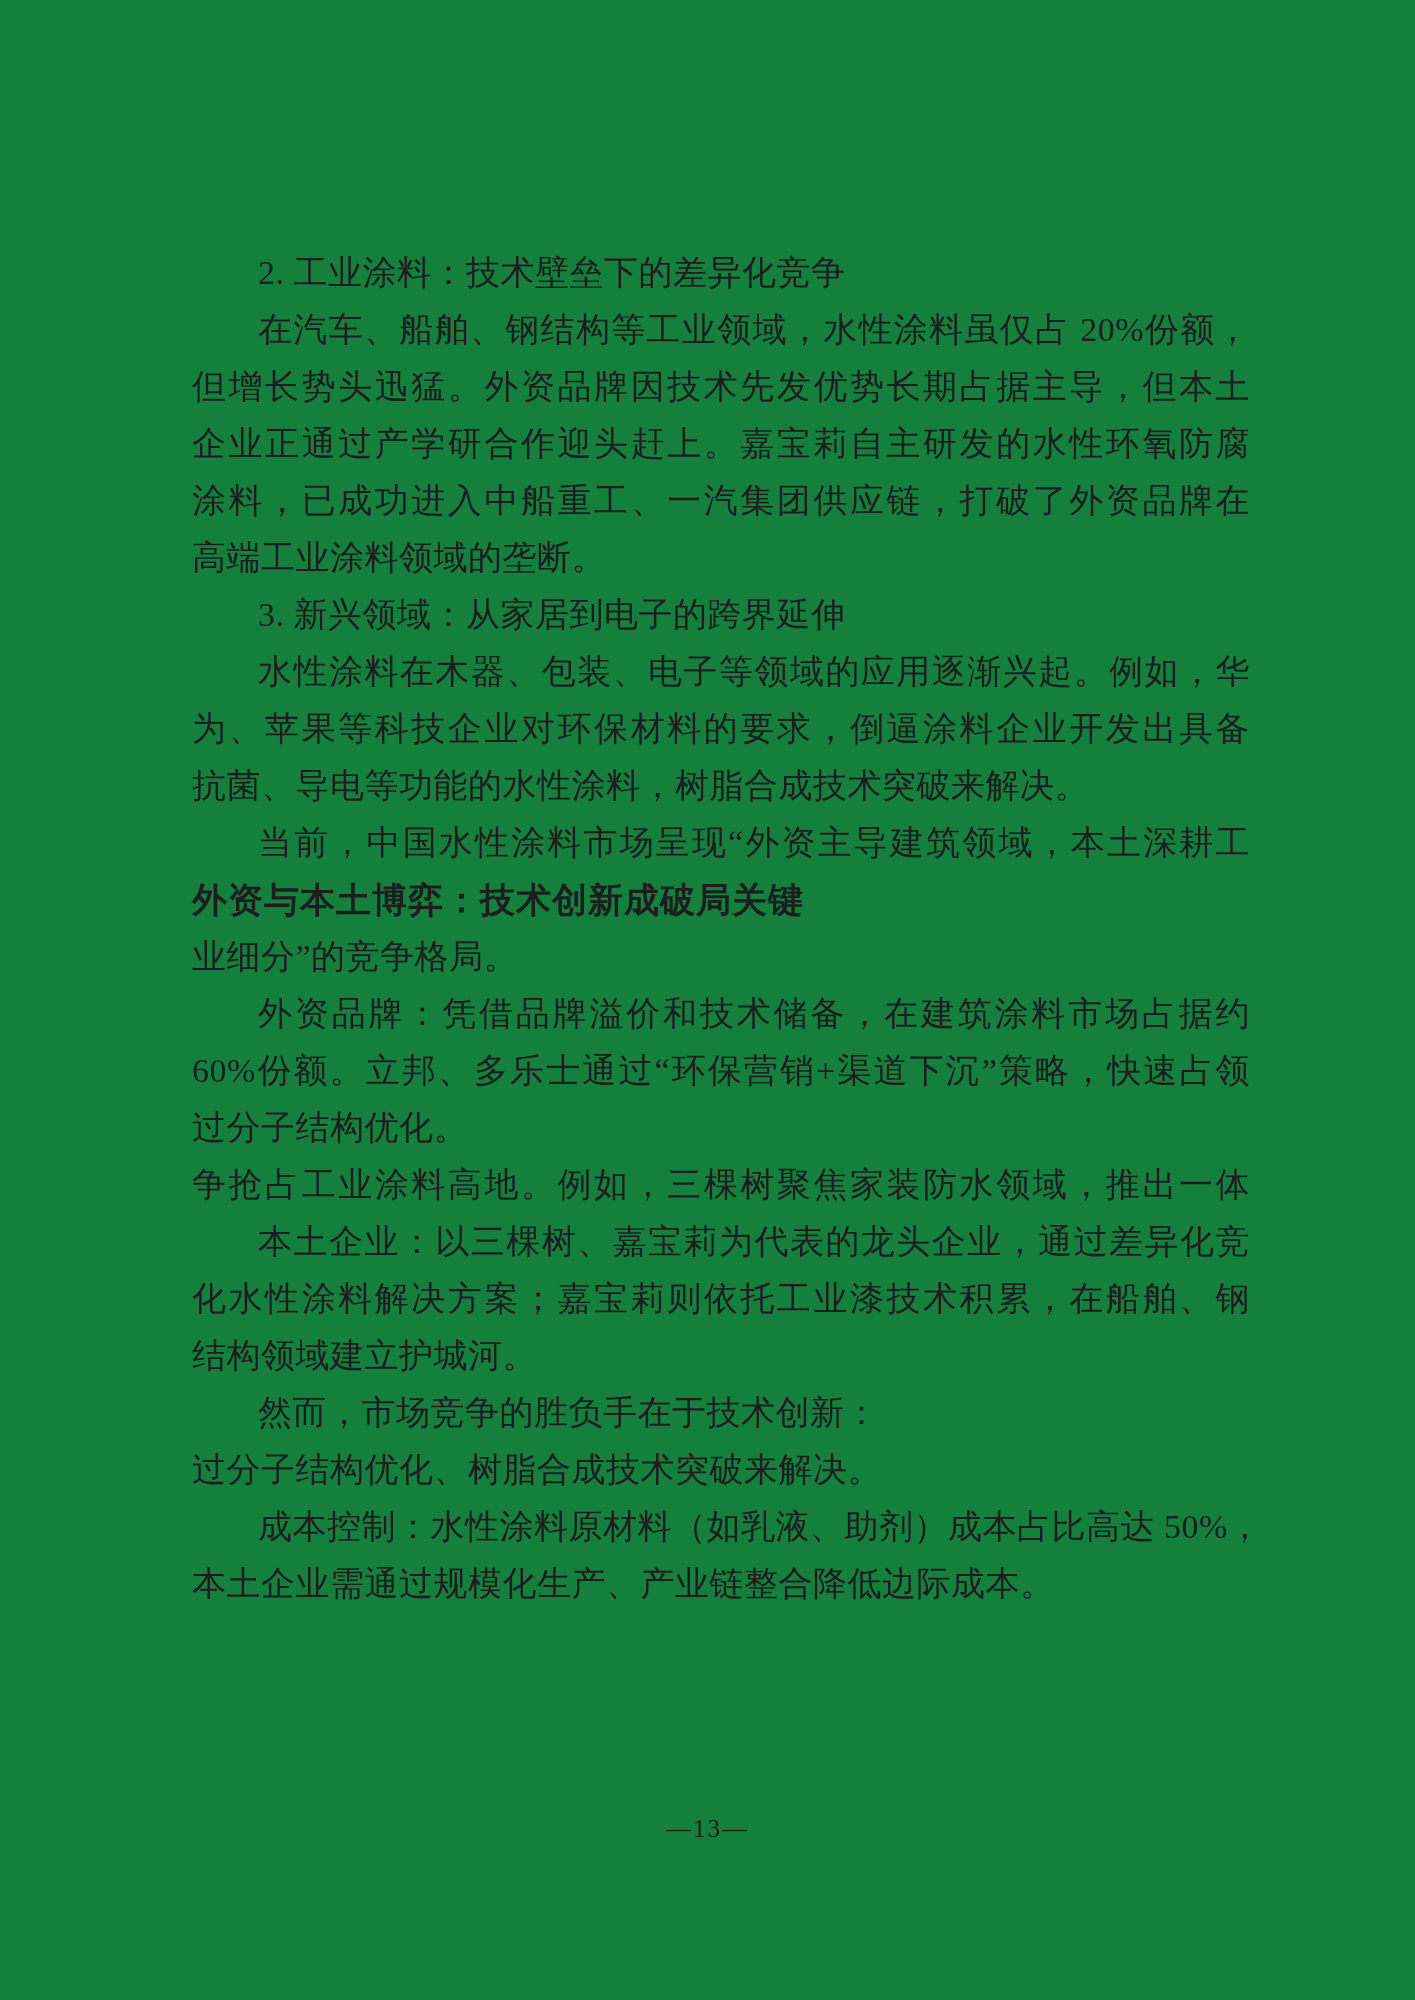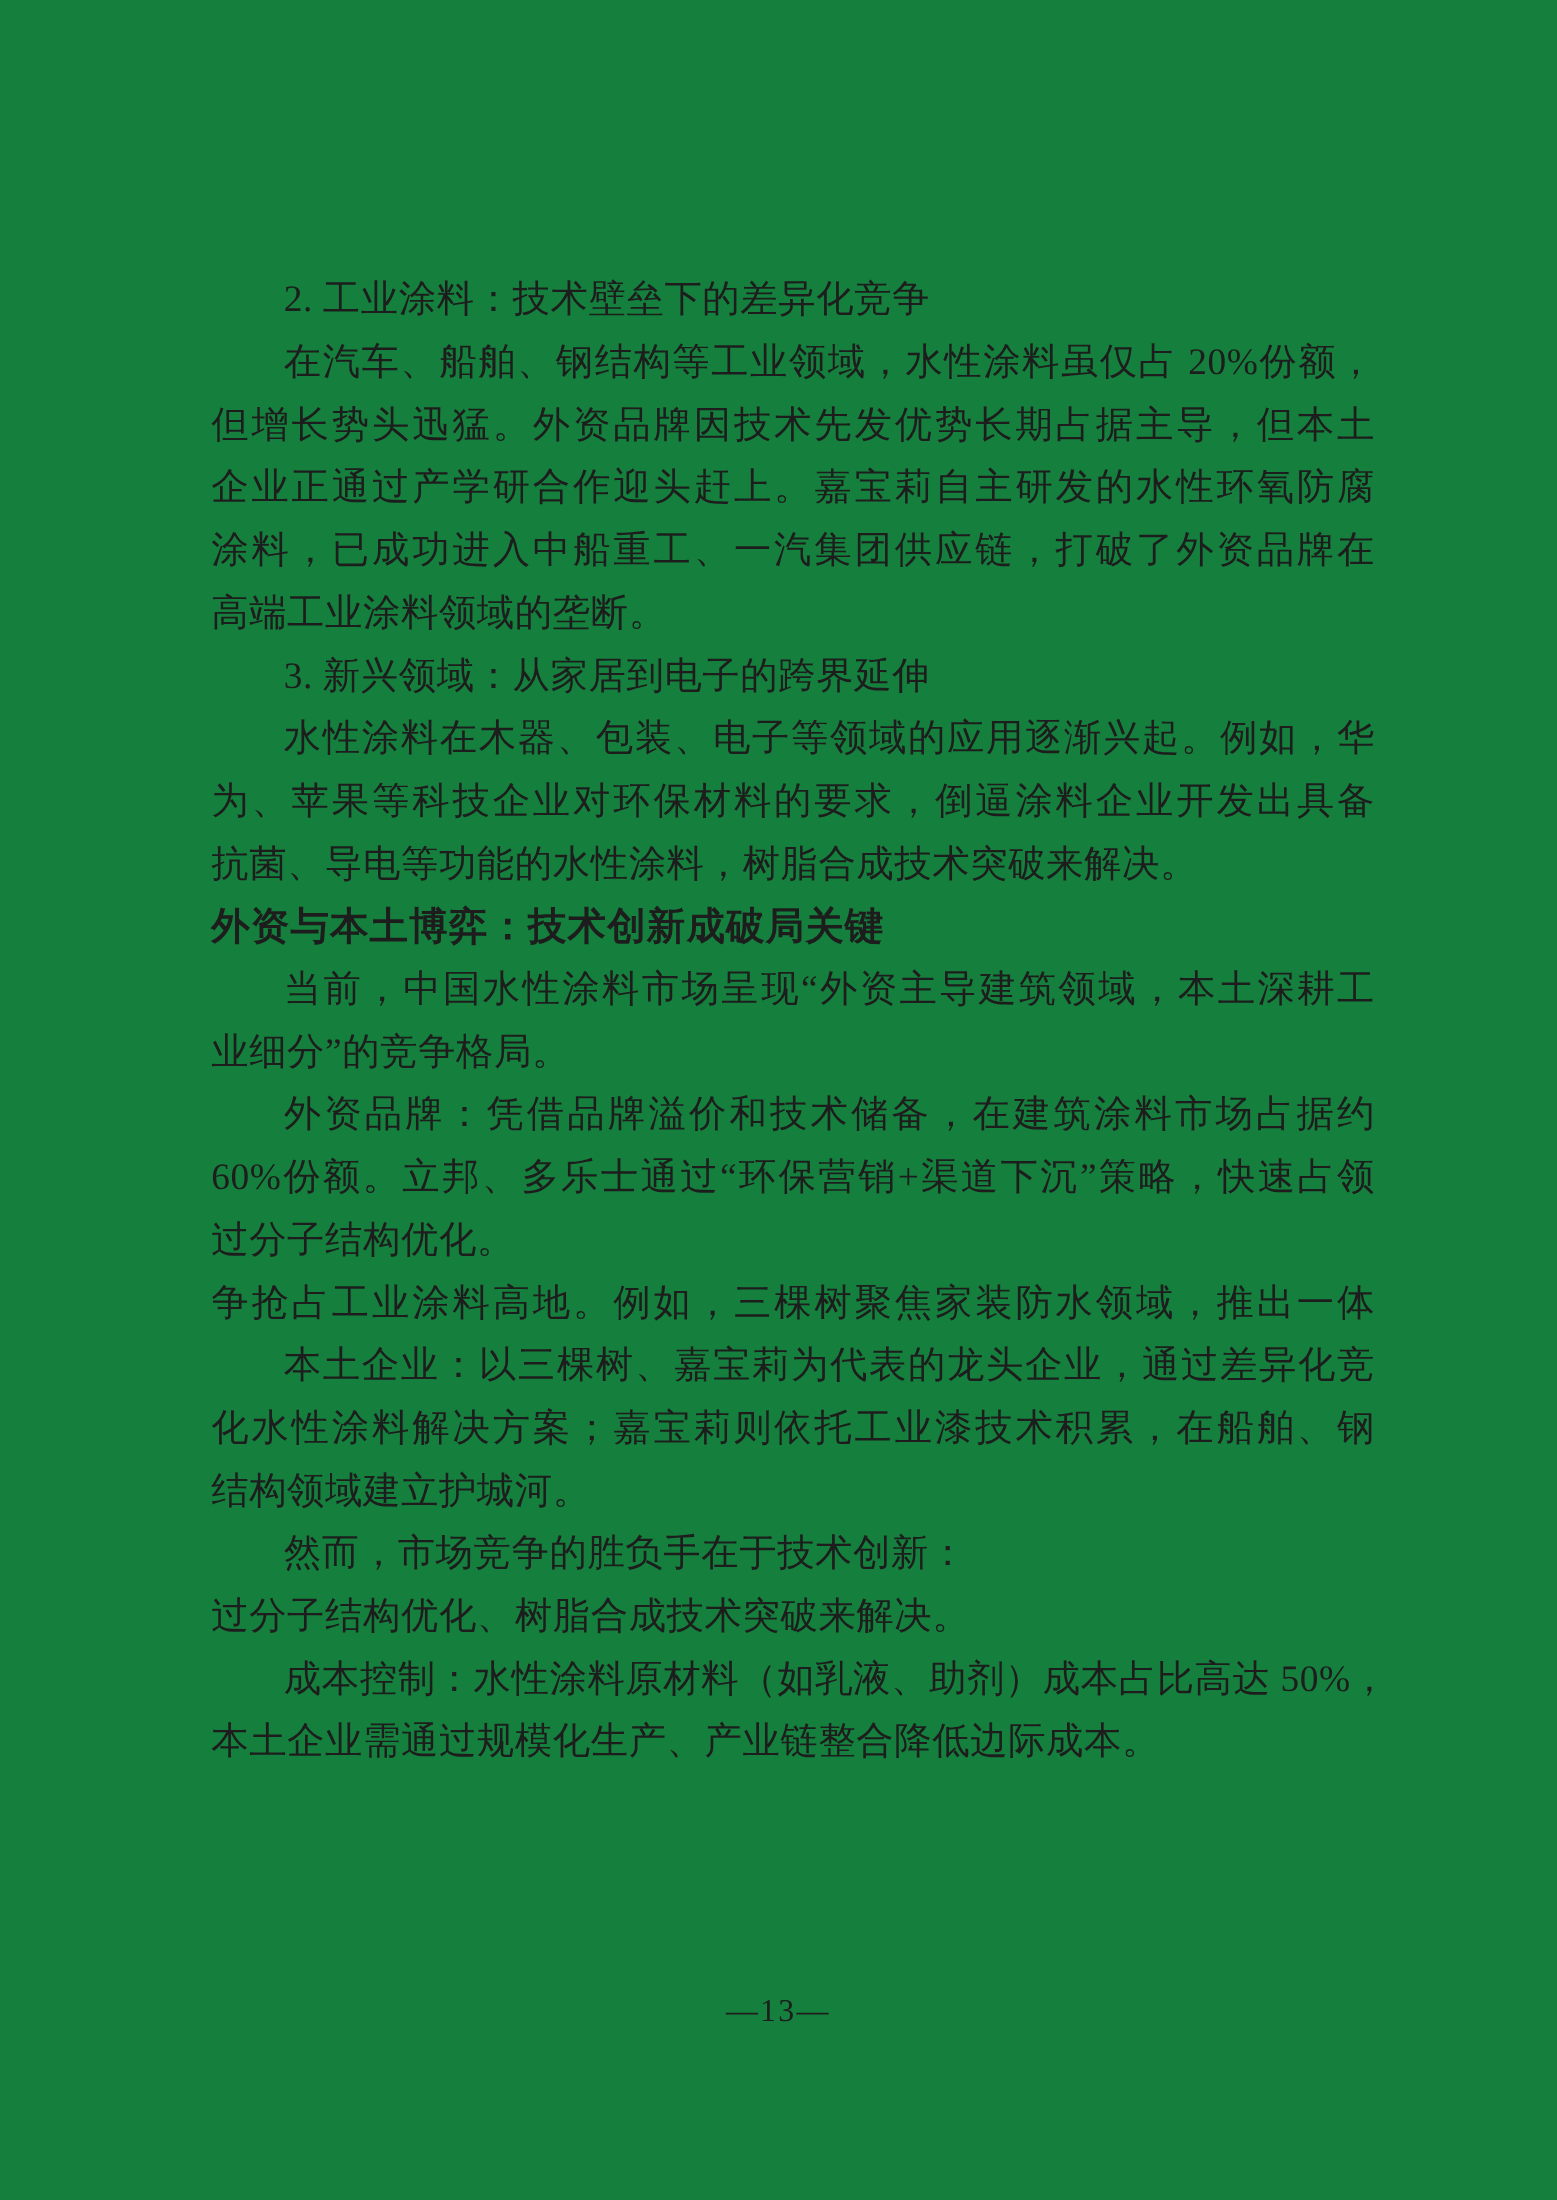--- a/index.html
+++ b/index.html
@@ -45,41 +45,41 @@
     letter-spacing: 1px;
   }
   .footer {
     position: absolute;
     left: 0;
     top: 1800px;
     width: 100%;
     height: 57px;
     line-height: 57px;
     text-align: center;
-    font-size: 29px;
+    font-size: 25px;
     letter-spacing: 2px;
   }
 </style>
 </head>
 <body>
 
 <div class="page">
   <div class="body-block">
     <div class="ln ind">2. 工业涂料：技术壁垒下的差异化竞争</div>
     <div class="ln ind jst">在汽车、船舶、钢结构等工业领域，水性涂料虽仅占 20%份额，</div>
     <div class="ln jst">但增长势头迅猛。外资品牌因技术先发优势长期占据主导，但本土</div>
     <div class="ln jst">企业正通过产学研合作迎头赶上。嘉宝莉自主研发的水性环氧防腐</div>
     <div class="ln jst">涂料，已成功进入中船重工、一汽集团供应链，打破了外资品牌在</div>
     <div class="ln">高端工业涂料领域的垄断。</div>
     <div class="ln ind">3. 新兴领域：从家居到电子的跨界延伸</div>
     <div class="ln ind jst">水性涂料在木器、包装、电子等领域的应用逐渐兴起。例如，华</div>
     <div class="ln jst">为、苹果等科技企业对环保材料的要求，倒逼涂料企业开发出具备</div>
     <div class="ln">抗菌、导电等功能的水性涂料，树脂合成技术突破来解决。</div>
+    <div class="ln ind jst">当前，中国水性涂料市场呈现“外资主导建筑领域，本土深耕工</div>
     <div class="ln bold-head">外资与本土博弈：技术创新成破局关键</div>
-    <div class="ln ind jst">当前，中国水性涂料市场呈现“外资主导建筑领域，本土深耕工</div>
     <div class="ln">业细分”的竞争格局。</div>
     <div class="ln ind jst">外资品牌：凭借品牌溢价和技术储备，在建筑涂料市场占据约</div>
     <div class="ln jst">60%份额。立邦、多乐士通过“环保营销+渠道下沉”策略，快速占领</div>
     <div class="ln">过分子结构优化。</div>
     <div class="ln jst">争抢占工业涂料高地。例如，三棵树聚焦家装防水领域，推出一体</div>
     <div class="ln ind jst">本土企业：以三棵树、嘉宝莉为代表的龙头企业，通过差异化竞</div>
     <div class="ln jst">化水性涂料解决方案；嘉宝莉则依托工业漆技术积累，在船舶、钢</div>
     <div class="ln">结构领域建立护城河。</div>
     <div class="ln ind">然而，市场竞争的胜负手在于技术创新：</div>
     <div class="ln">过分子结构优化、树脂合成技术突破来解决。</div>

